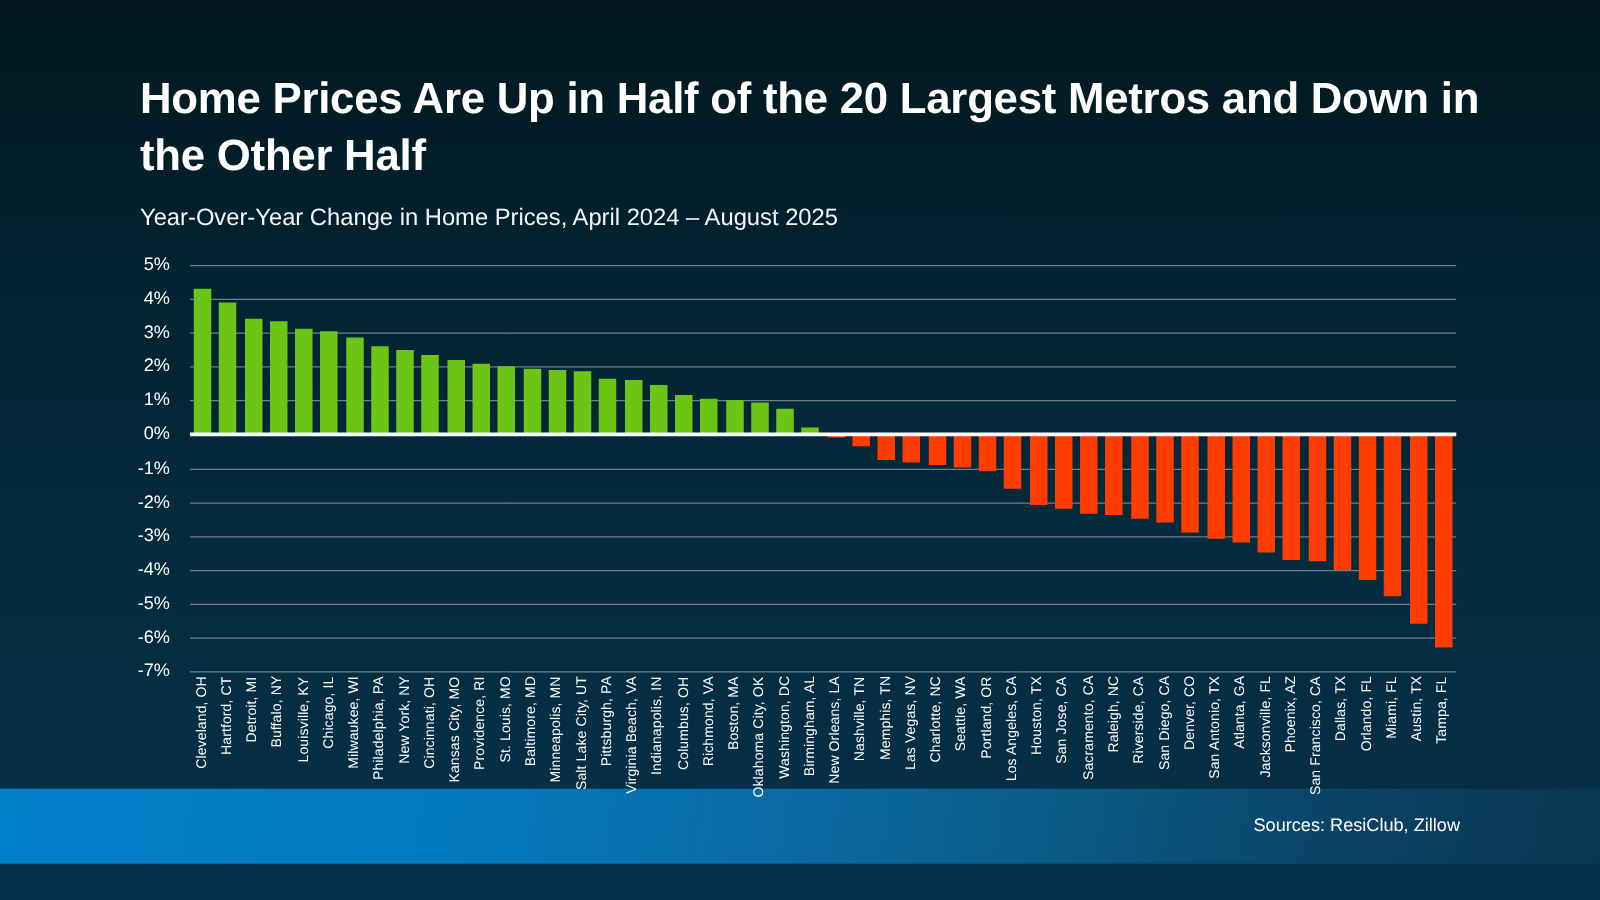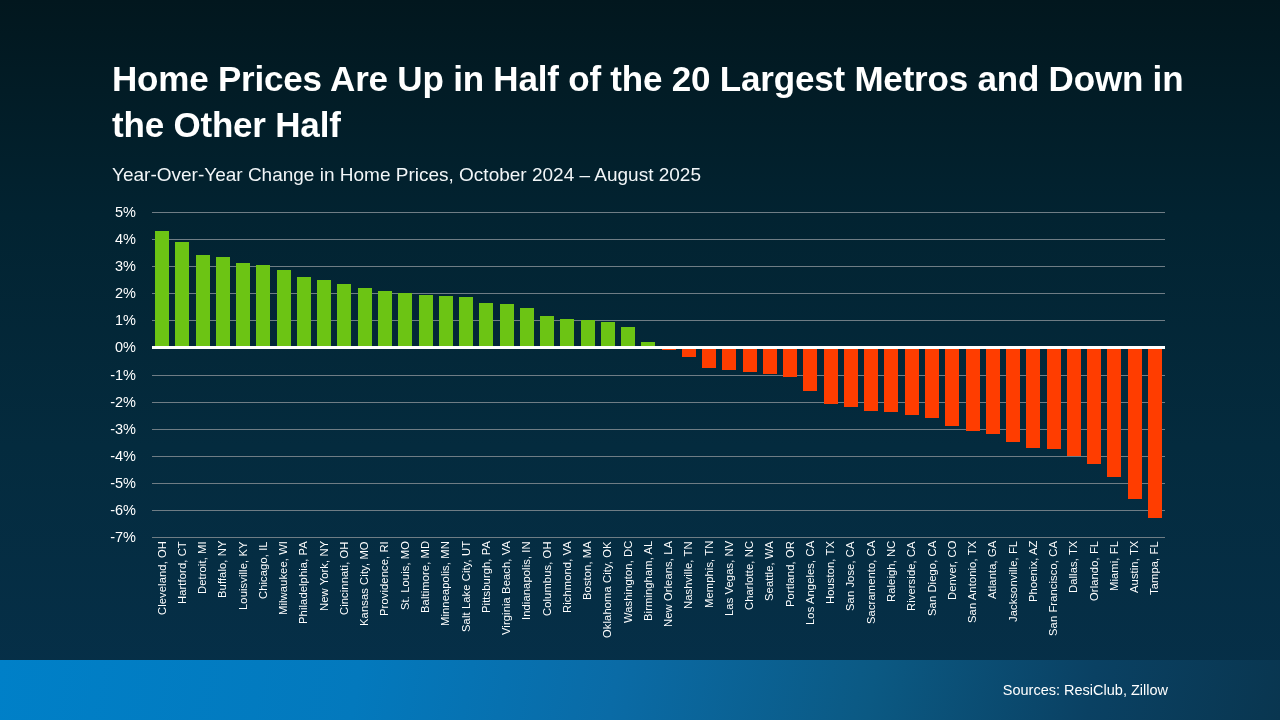--- a/index.html
+++ b/index.html
@@ -59,33 +59,33 @@
     font-size:11.2px; color:#ffffff; white-space:nowrap;
     writing-mode:vertical-rl; transform:rotate(180deg);
     transform-origin:center;
     text-align:right;
     height:105px;
     letter-spacing:0.1px;
   }
 
   
   #footer {
-    position:absolute; left:0; top:660px; width:1280px; height:60px;
+    position:absolute; left:0; top:631px; width:1280px; height:60px;
     background:linear-gradient(100deg,#0080c8 0%, #0379bd 28%, #0a6ba6 48%, #0b5983 68%, #0a4163 85%, #093650 100%);
   }
   #sources {
     position:absolute; right:112px; top:50%; transform:translateY(-50%);
     font-size:14.5px; color:#ffffff; white-space:nowrap;
   }
 </style>
 </head>
 <body>
 
 <div id="title">Home Prices Are Up in Half of the 20 Largest Metros and Down in the Other Half</div>
-<div id="subtitle">Year-Over-Year Change in Home Prices, October 2024 – August 2025</div>
+<div id="subtitle">Year-Over-Year Change in Home Prices, April 2024 – August 2025</div>
 
 <div id="chart">
 
   <div id="ylabels">
       <div class="ylab" style="top: 0px;">5%</div>
       <div class="ylab" style="top: 27.0833px;">4%</div>
       <div class="ylab" style="top: 54.1667px;">3%</div>
       <div class="ylab" style="top: 81.25px;">2%</div>
       <div class="ylab" style="top: 108.333px;">1%</div>
       <div class="ylab" style="top: 135.417px;">0%</div>

